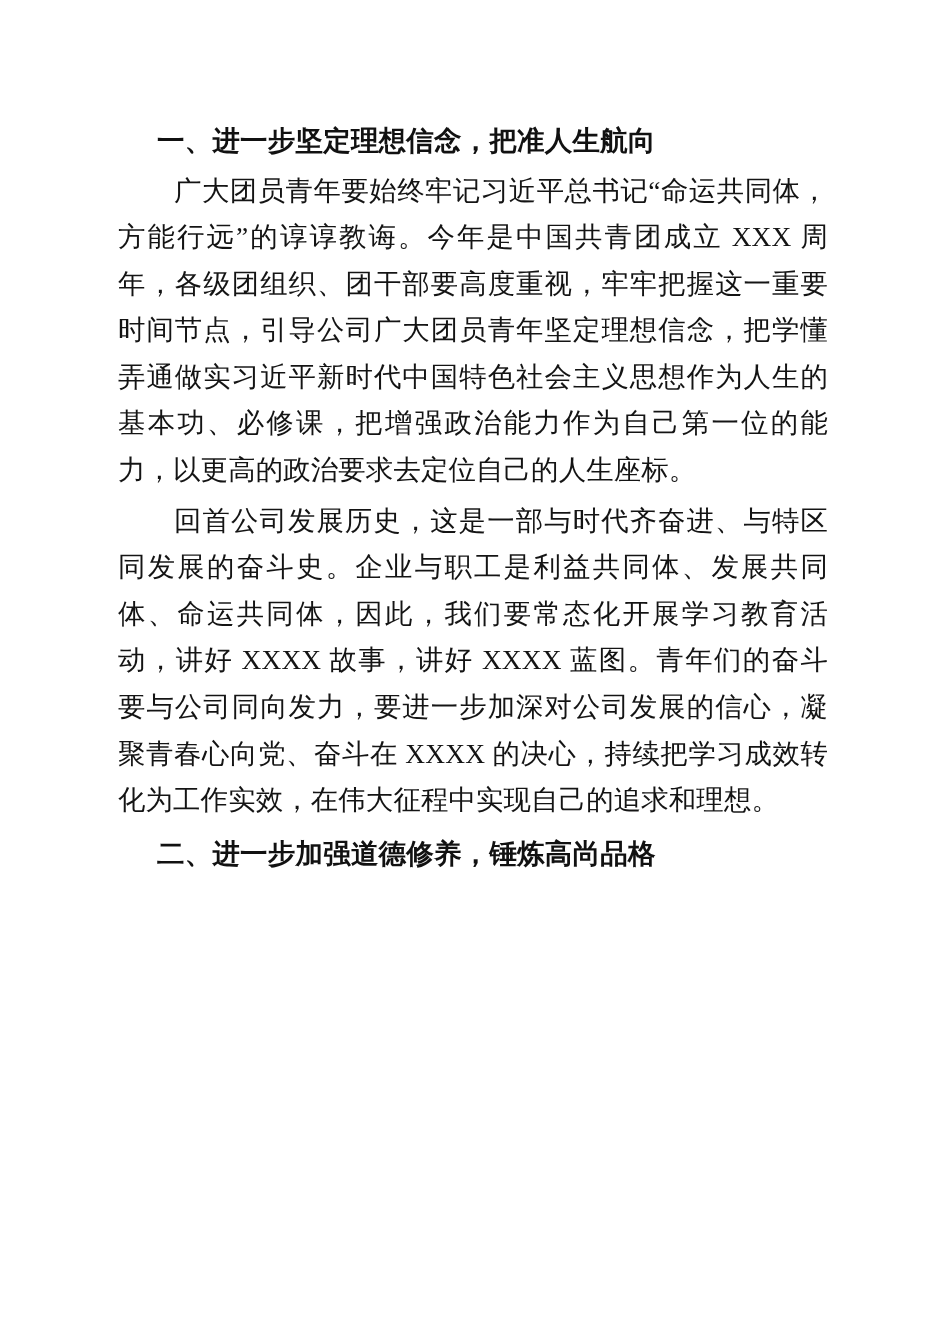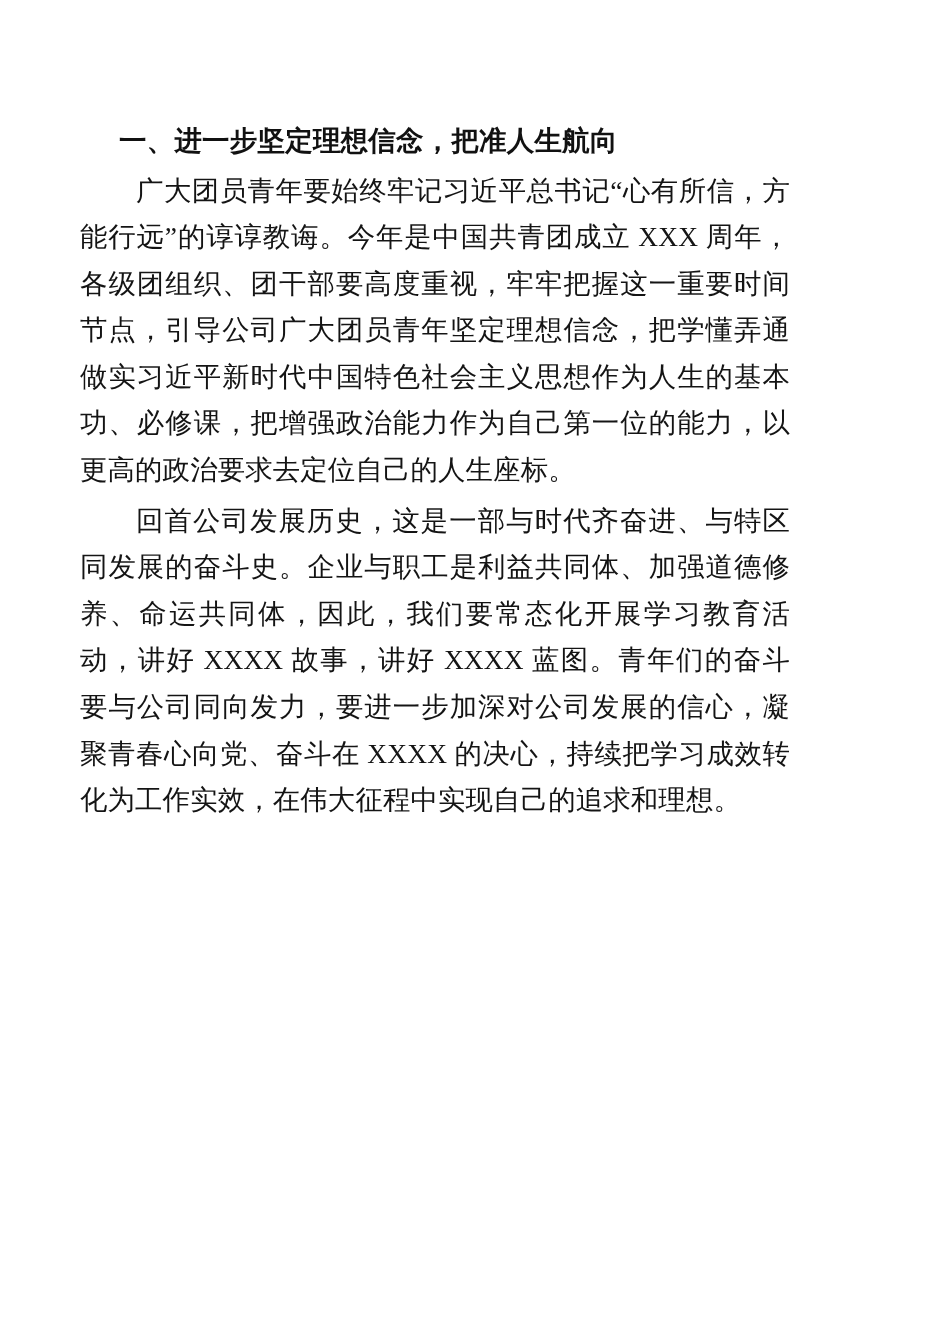--- a/index.html
+++ b/index.html
@@ -15,21 +15,21 @@
     color: #000000;
     -webkit-font-smoothing: antialiased;
   }
 
   .page {
     position: relative;
     width: 950px;
     height: 1344px;
     background: #ffffff;
     box-sizing: border-box;
-    padding: 118px 122px 0 80px;
+    padding: 118px 122px 0 118px;
   }
 
   .doc-body {
     width: 710px;
   }
 
   
   .section-heading {
     font-family: "Liberation Sans", "DejaVu Sans", sans-serif;
     font-weight: bold;
@@ -70,26 +70,27 @@
 </head>
 <body>
 
 <div class="page">
   <div class="doc-body">
 
     <h2 class="section-heading">一、进一步坚定理想信念，把准人生航向</h2>
 
     <div class="spacer-1"></div>
 
-    <p class="body-para">广大团员青年要始终牢记习近平总书记“心有所信，方能行远”的谆谆教诲。今年是中国共青团成立 XXX 周年，各级团组织、团干部要高度重视，牢牢把握这一重要时间节点，引导公司广大团员青年坚定理想信念，把学懂弄通做实习近平新时代中国特色社会主义思想作为人生的基本功、必修课，把增强政治能力作为自己第一位的能力，以更高的政治要求去定位自己的人生座标。</p>
+    <p class="body-para">广大团员青年要始终牢记习近平总书记“命运共同体，方能行远”的谆谆教诲。今年是中国共青团成立 XXX 周年，各级团组织、团干部要高度重视，牢牢把握这一重要时间节点，引导公司广大团员青年坚定理想信念，把学懂弄通做实习近平新时代中国特色社会主义思想作为人生的基本功、必修课，把增强政治能力作为自己第一位的能力，以更高的政治要求去定位自己的人生座标。</p>
 
     <div class="spacer-2"></div>
 
-    <p class="body-para">回首公司发展历史，这是一部与时代齐奋进、与特区同发展的奋斗史。企业与职工是利益共同体、加强道德修养、命运共同体，因此，我们要常态化开展学习教育活动，讲好 XXXX 故事，讲好 XXXX 蓝图。青年们的奋斗要与公司同向发力，要进一步加深对公司发展的信心，凝聚青春心向党、奋斗在 XXXX 的决心，持续把学习成效转化为工作实效，在伟大征程中实现自己的追求和理想。</p>
+    <p class="body-para">回首公司发展历史，这是一部与时代齐奋进、与特区同发展的奋斗史。企业与职工是利益共同体、发展共同体、命运共同体，因此，我们要常态化开展学习教育活动，讲好 XXXX 故事，讲好 XXXX 蓝图。青年们的奋斗要与公司同向发力，要进一步加深对公司发展的信心，凝聚青春心向党、奋斗在 XXXX 的决心，持续把学习成效转化为工作实效，在伟大征程中实现自己的追求和理想。</p>
 
     <div class="spacer-3"></div>
 
+    <h2 class="section-heading second">二、进一步加强道德修养，锤炼高尚品格</h2>
 
     <div class="spacer-1"></div>
 
 
   </div>
 </div>
 
 </body></html>

